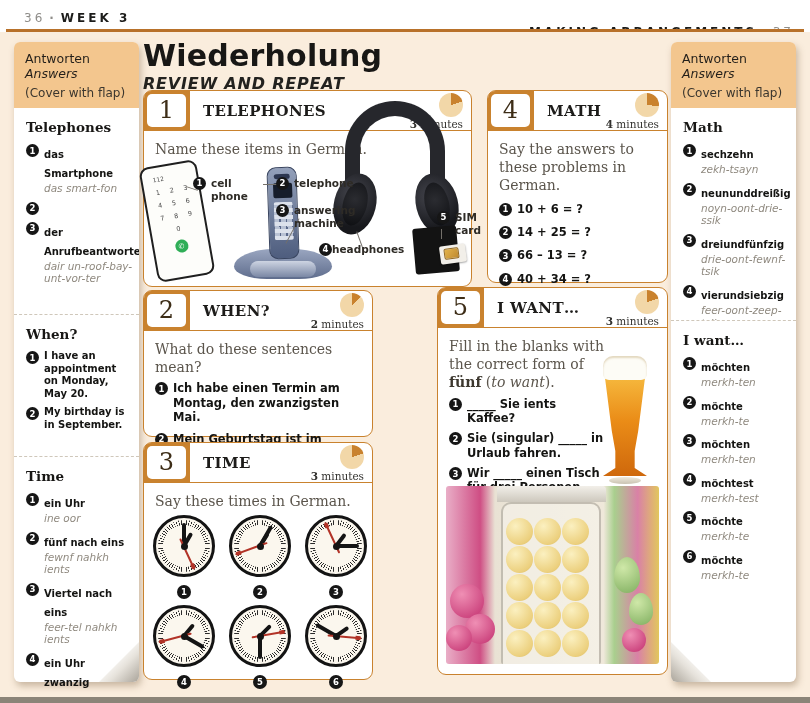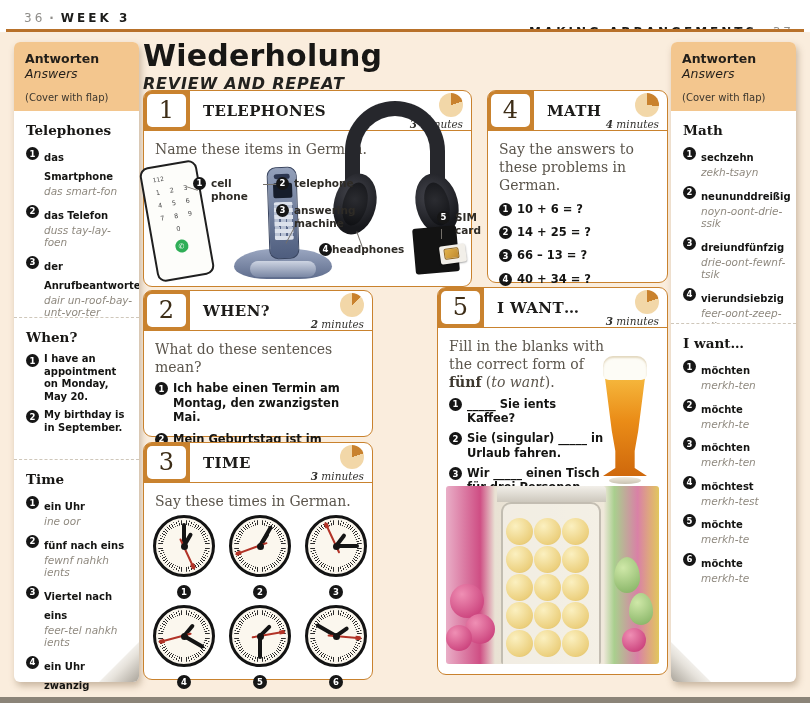--- a/index.html
+++ b/index.html
@@ -16,23 +16,23 @@
   .paper { position:absolute; left:0; top:32px; width:810px; height:665px; background:#faeddd; }
   .bottombar { position:absolute; left:0; bottom:0; width:810px; height:6px; background:#8b8478; }
 
   
   .flap { position:absolute; top:42px; width:125px; height:640px; background:#fff; border-radius:6px;
           box-shadow:2px 4px 7px rgba(110,80,50,.35); display:flex; flex-direction:column; }
   .flap.left { left:14px; }
   .flap.right { left:671px; width:125px; }
   .flap-head { background:#f3c68e; border-radius:6px 6px 0 0; padding:9px 10px 8px 11px; }
   .flap-head .fh1 { font-size:12.5px; color:#231f1a; }
-  .flap-head .fh1 b { font-weight:bold; }
+  .flap-head .fh1 b { font-weight:normal; }
   .flap-head .fh1 i { font-style:italic; font-weight:normal; }
-  .flap-head .fh2 { font-size:10px; color:#3b362e; margin-top:11px; }
+  .flap-head .fh2 { font-size:12px; color:#3b362e; margin-top:5px; }
   .fsec { padding:11px 8px 4px 12px; overflow:hidden; }
   .fsec + .fsec { border-top:1px dashed #cfc7ba; }
   .flap.left .fsec:nth-of-type(1){ height:206px; }
   .flap.left .fsec:nth-of-type(2){ height:142px; }
   .flap.right .fsec:nth-of-type(1){ height:212px; }
   .fsec h3 { font-family:"DejaVu Serif", serif; font-size:13.5px; color:#181715; margin-bottom:8px; }
   .li { display:flex; align-items:flex-start; margin-bottom:6px; }
   .badge { flex:none; display:inline-flex; align-items:center; justify-content:center;
            width:13px; height:13px; border-radius:50%; background:#161616; color:#fff;
            font-size:8.5px; font-weight:bold; margin-right:5px; margin-top:1px; }
@@ -53,21 +53,21 @@
   .box3 { left:0;   top:404px; width:230px; height:238px; }
   .box4 { left:344px; top:52px;  width:181px; height:193px; }
   .box5 { left:294px; top:249px; width:231px; height:388px; }
   .bhead { position:relative; height:40px; border-bottom:1.5px solid #c9822e; display:flex; align-items:center; }
   .tile { width:46px; height:40px; background:#c9822e; border-radius:7px 0 0 0; padding:3px 4px 4px 3px; flex:none; }
   .tile .tin { width:100%; height:100%; background:#fff; border-radius:5px; display:flex; align-items:center; justify-content:center;
                font-family:"DejaVu Serif", serif; font-size:24px; color:#3d2d17; }
   .btitle { font-family:"DejaVu Serif", serif; font-weight:bold; font-size:15px; color:#1d1c1a; letter-spacing:0.4px; margin-left:13px; }
   .timer { position:absolute; top:2px; right:8px; text-align:right; }
   .pie { width:24px; height:24px; border-radius:50%; margin-left:auto; }
-  .mins { font-family:"DejaVu Serif", serif; font-size:10.5px; color:#33322f; margin-top:1px; white-space:nowrap;font-style:italic; }
+  .mins { font-family:"DejaVu Serif", serif; font-size:10.5px; color:#33322f; margin-top:1px; white-space:nowrap; }
   .mins b { font-weight:bold; }
   .prompt { font-family:"DejaVu Serif", serif; font-size:14px; color:#5b554c; margin:9px 12px 5px 11px; line-height:1.3; }
   .prompt b { color:#3d382f; }
   .prompt i { font-style:italic; }
   .list { margin:4px 12px 0 11px; }
   .list .litext { font-size:11.5px; }
   .box2 .li { margin-bottom:7px; }
   .box4 .list { margin-top:7px; }
   .box4 .li { margin-bottom:9px; }
   .box5 .list { width:156px; }
@@ -175,21 +175,20 @@
   </div>
   <div style="flex:1; display:flex; flex-direction:column;">
       <div class="fsec">
         <h3>Telephones</h3>
         <div class="li">
           <span class="badge">1</span>
           <div><span class="litext">das Smartphone</span><div class="pron">das smart-fon</div></div>
         </div>
         <div class="li">
           <span class="badge">2</span>
-          <div><span class="litext">das Telefon</span><div class="pron">duss tay-lay-foen</div></div>
         </div>
         <div class="li">
           <span class="badge">3</span>
           <div><span class="litext">der Anrufbeantworter</span><div class="pron">dair un-roof-bay-unt-vor-ter</div></div>
         </div>
       </div>
       <div class="fsec">
         <h3>When?</h3>
         <div class="li">
           <span class="badge">1</span>

